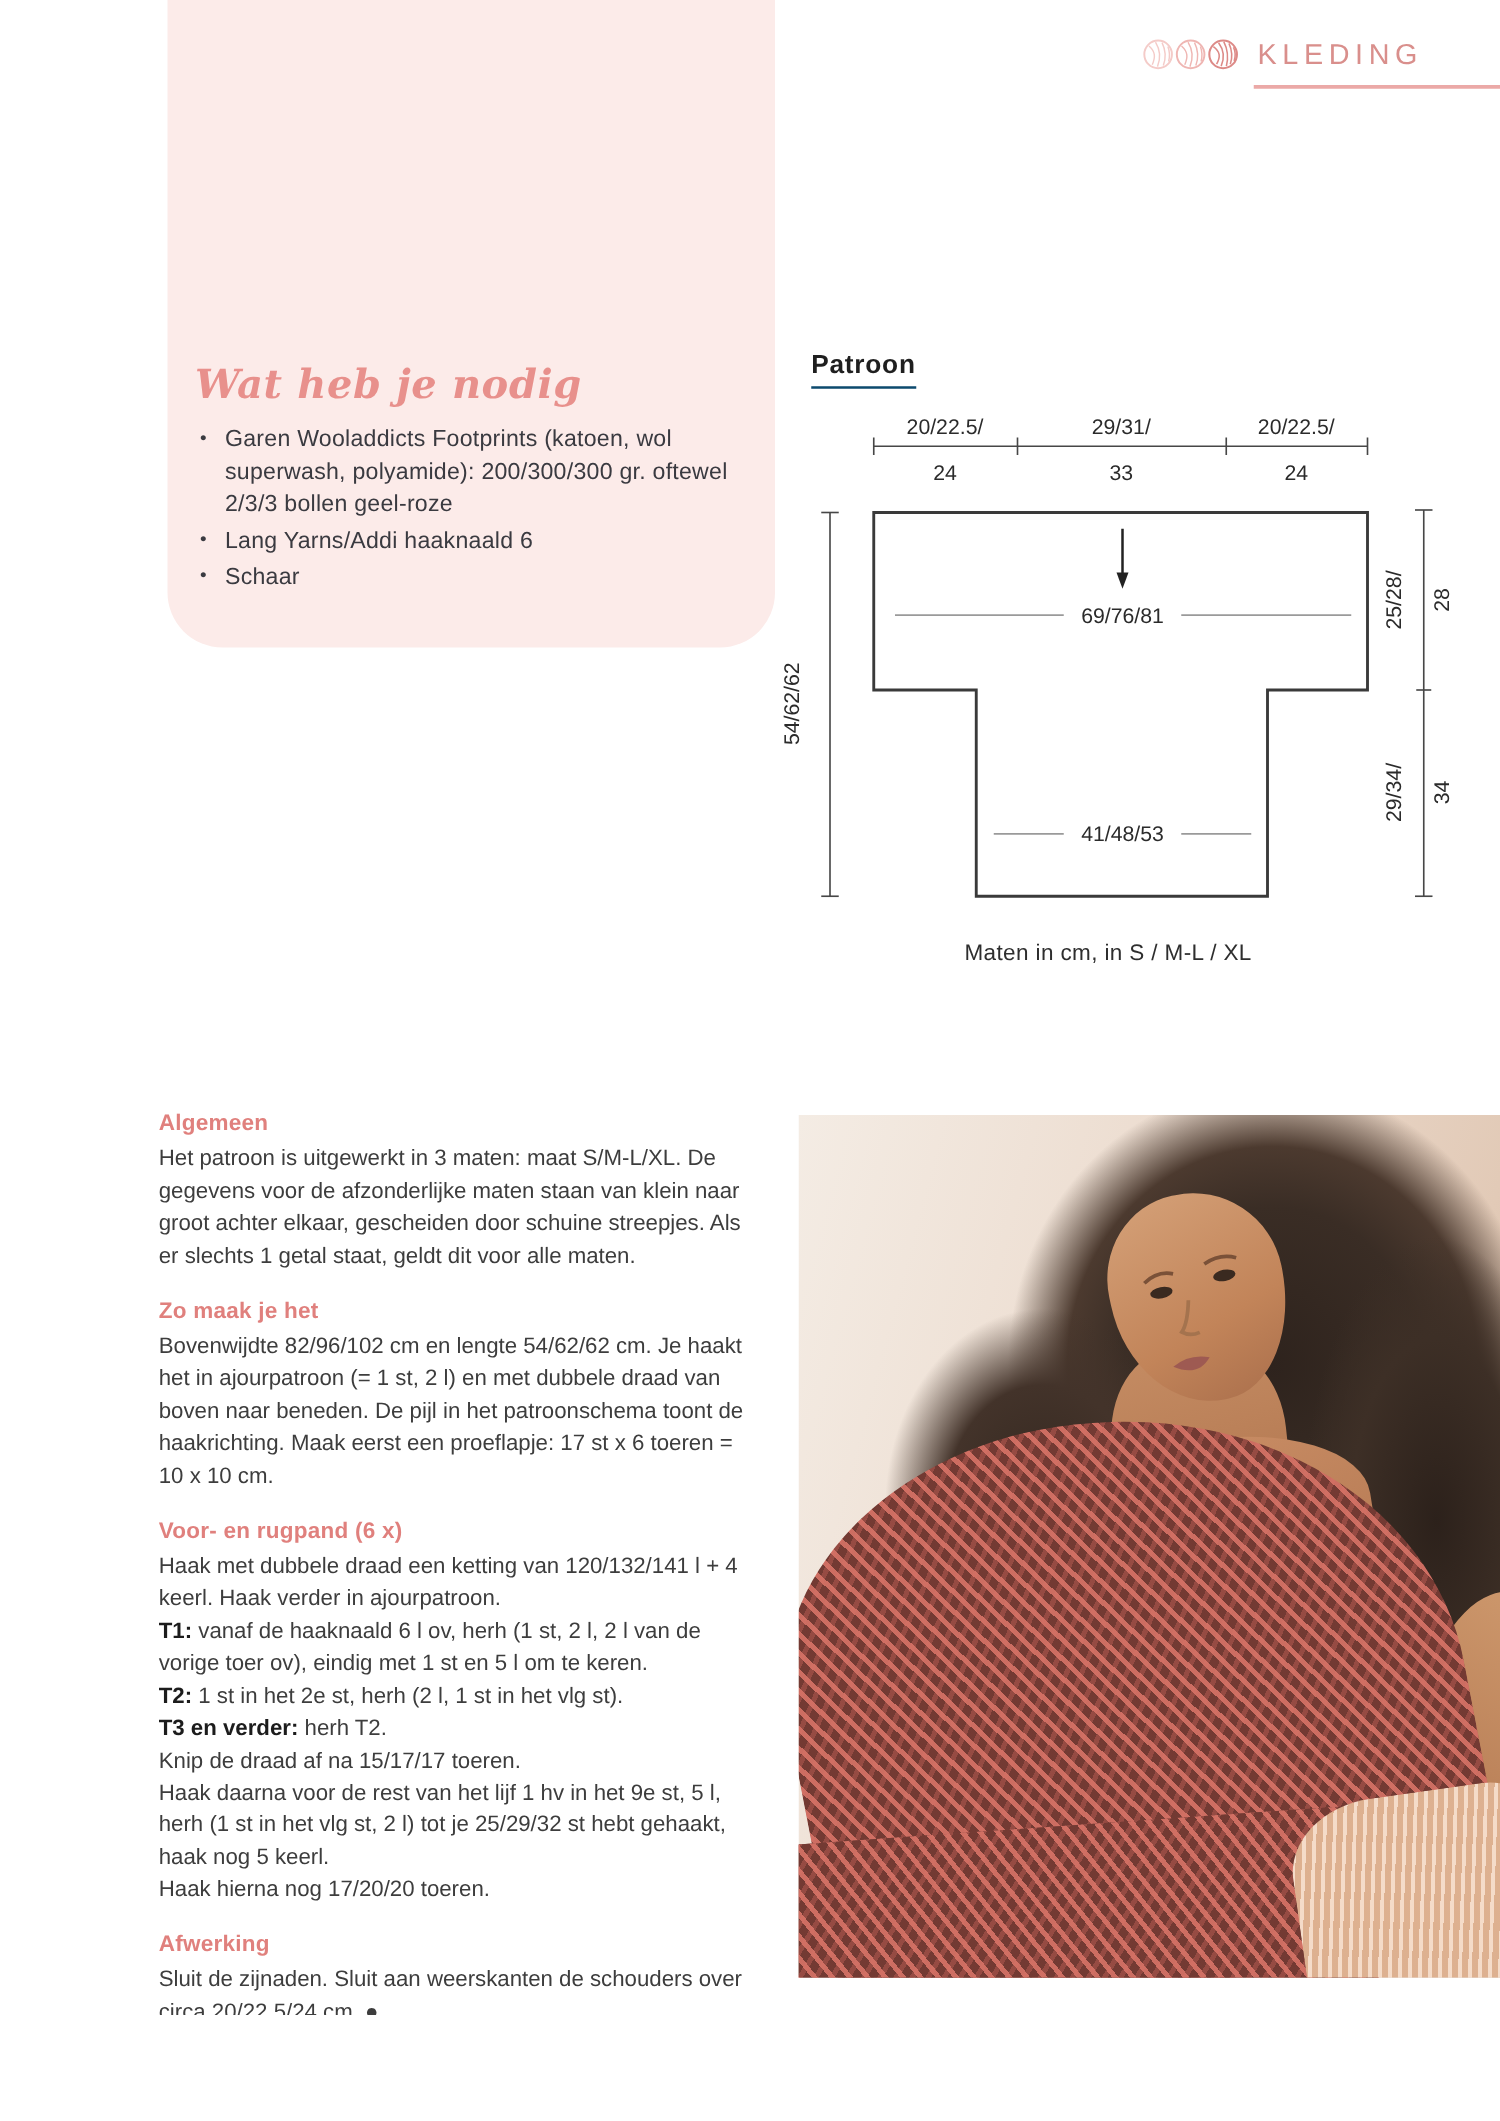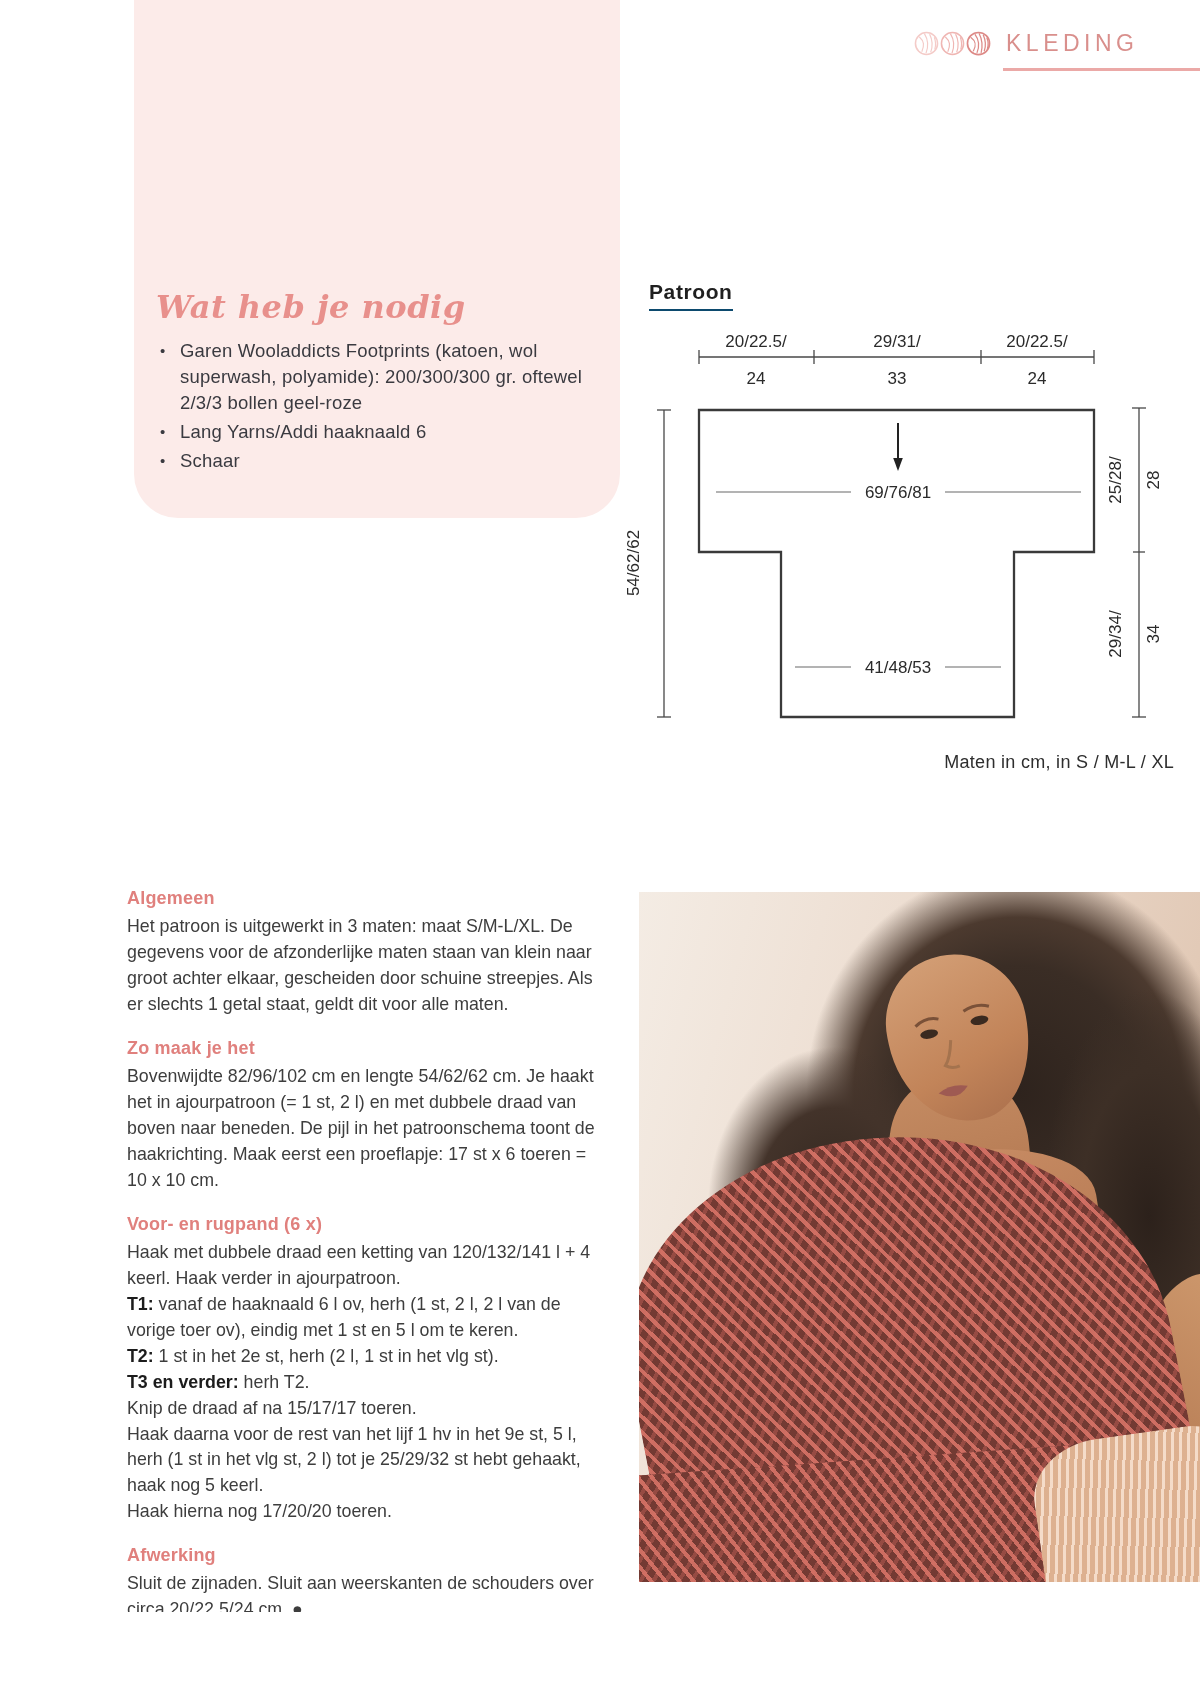--- a/index.html
+++ b/index.html
@@ -26,21 +26,21 @@
   .materials-list li { display:flex; font-size:18.5px; line-height:1.4; color:#3a3a40;
                        letter-spacing:.2px; margin-bottom:3px; font-weight:400; }
   .materials-list .bullet { flex:0 0 20px; font-size:15px; padding-top:2px; color:#3a3a40; }
 
   
   .diagram-title { position:absolute; left:628px; top:280px; font-size:21px; font-weight:700;
                    color:#1f1f1f; letter-spacing:.6px; border-bottom:2px solid #0c4a6e;
                    padding-bottom:5px; }
   .diagram-svg { position:absolute; left:578px; top:320px; }
   .diagram-svg text { font-family:"Liberation Sans", sans-serif; font-size:17px; fill:#2b2b2b; }
-  .diagram-caption { position:absolute; left:578px; top:752px; width:575px; text-align:right;
+  .diagram-caption { position:absolute; left:578px; top:752px; width:575px; text-align:center;
                      font-size:18px; color:#2e2e2e; letter-spacing:.3px; }
 
   
   .instructions { position:absolute; left:106px; top:888px; width:468px; }
   .text-section { margin-bottom:20px; }
   .section-heading { color:#e0807d; font-size:18px; font-weight:700; letter-spacing:.2px;
                      margin-bottom:5px; }
   .text-section p { font-size:17.8px; line-height:1.46; color:#3d3d3d; }
   .text-section p b { color:#1c1c1c; }
   .text-section p.em { font-weight:700; font-style:italic; color:#111111; }

